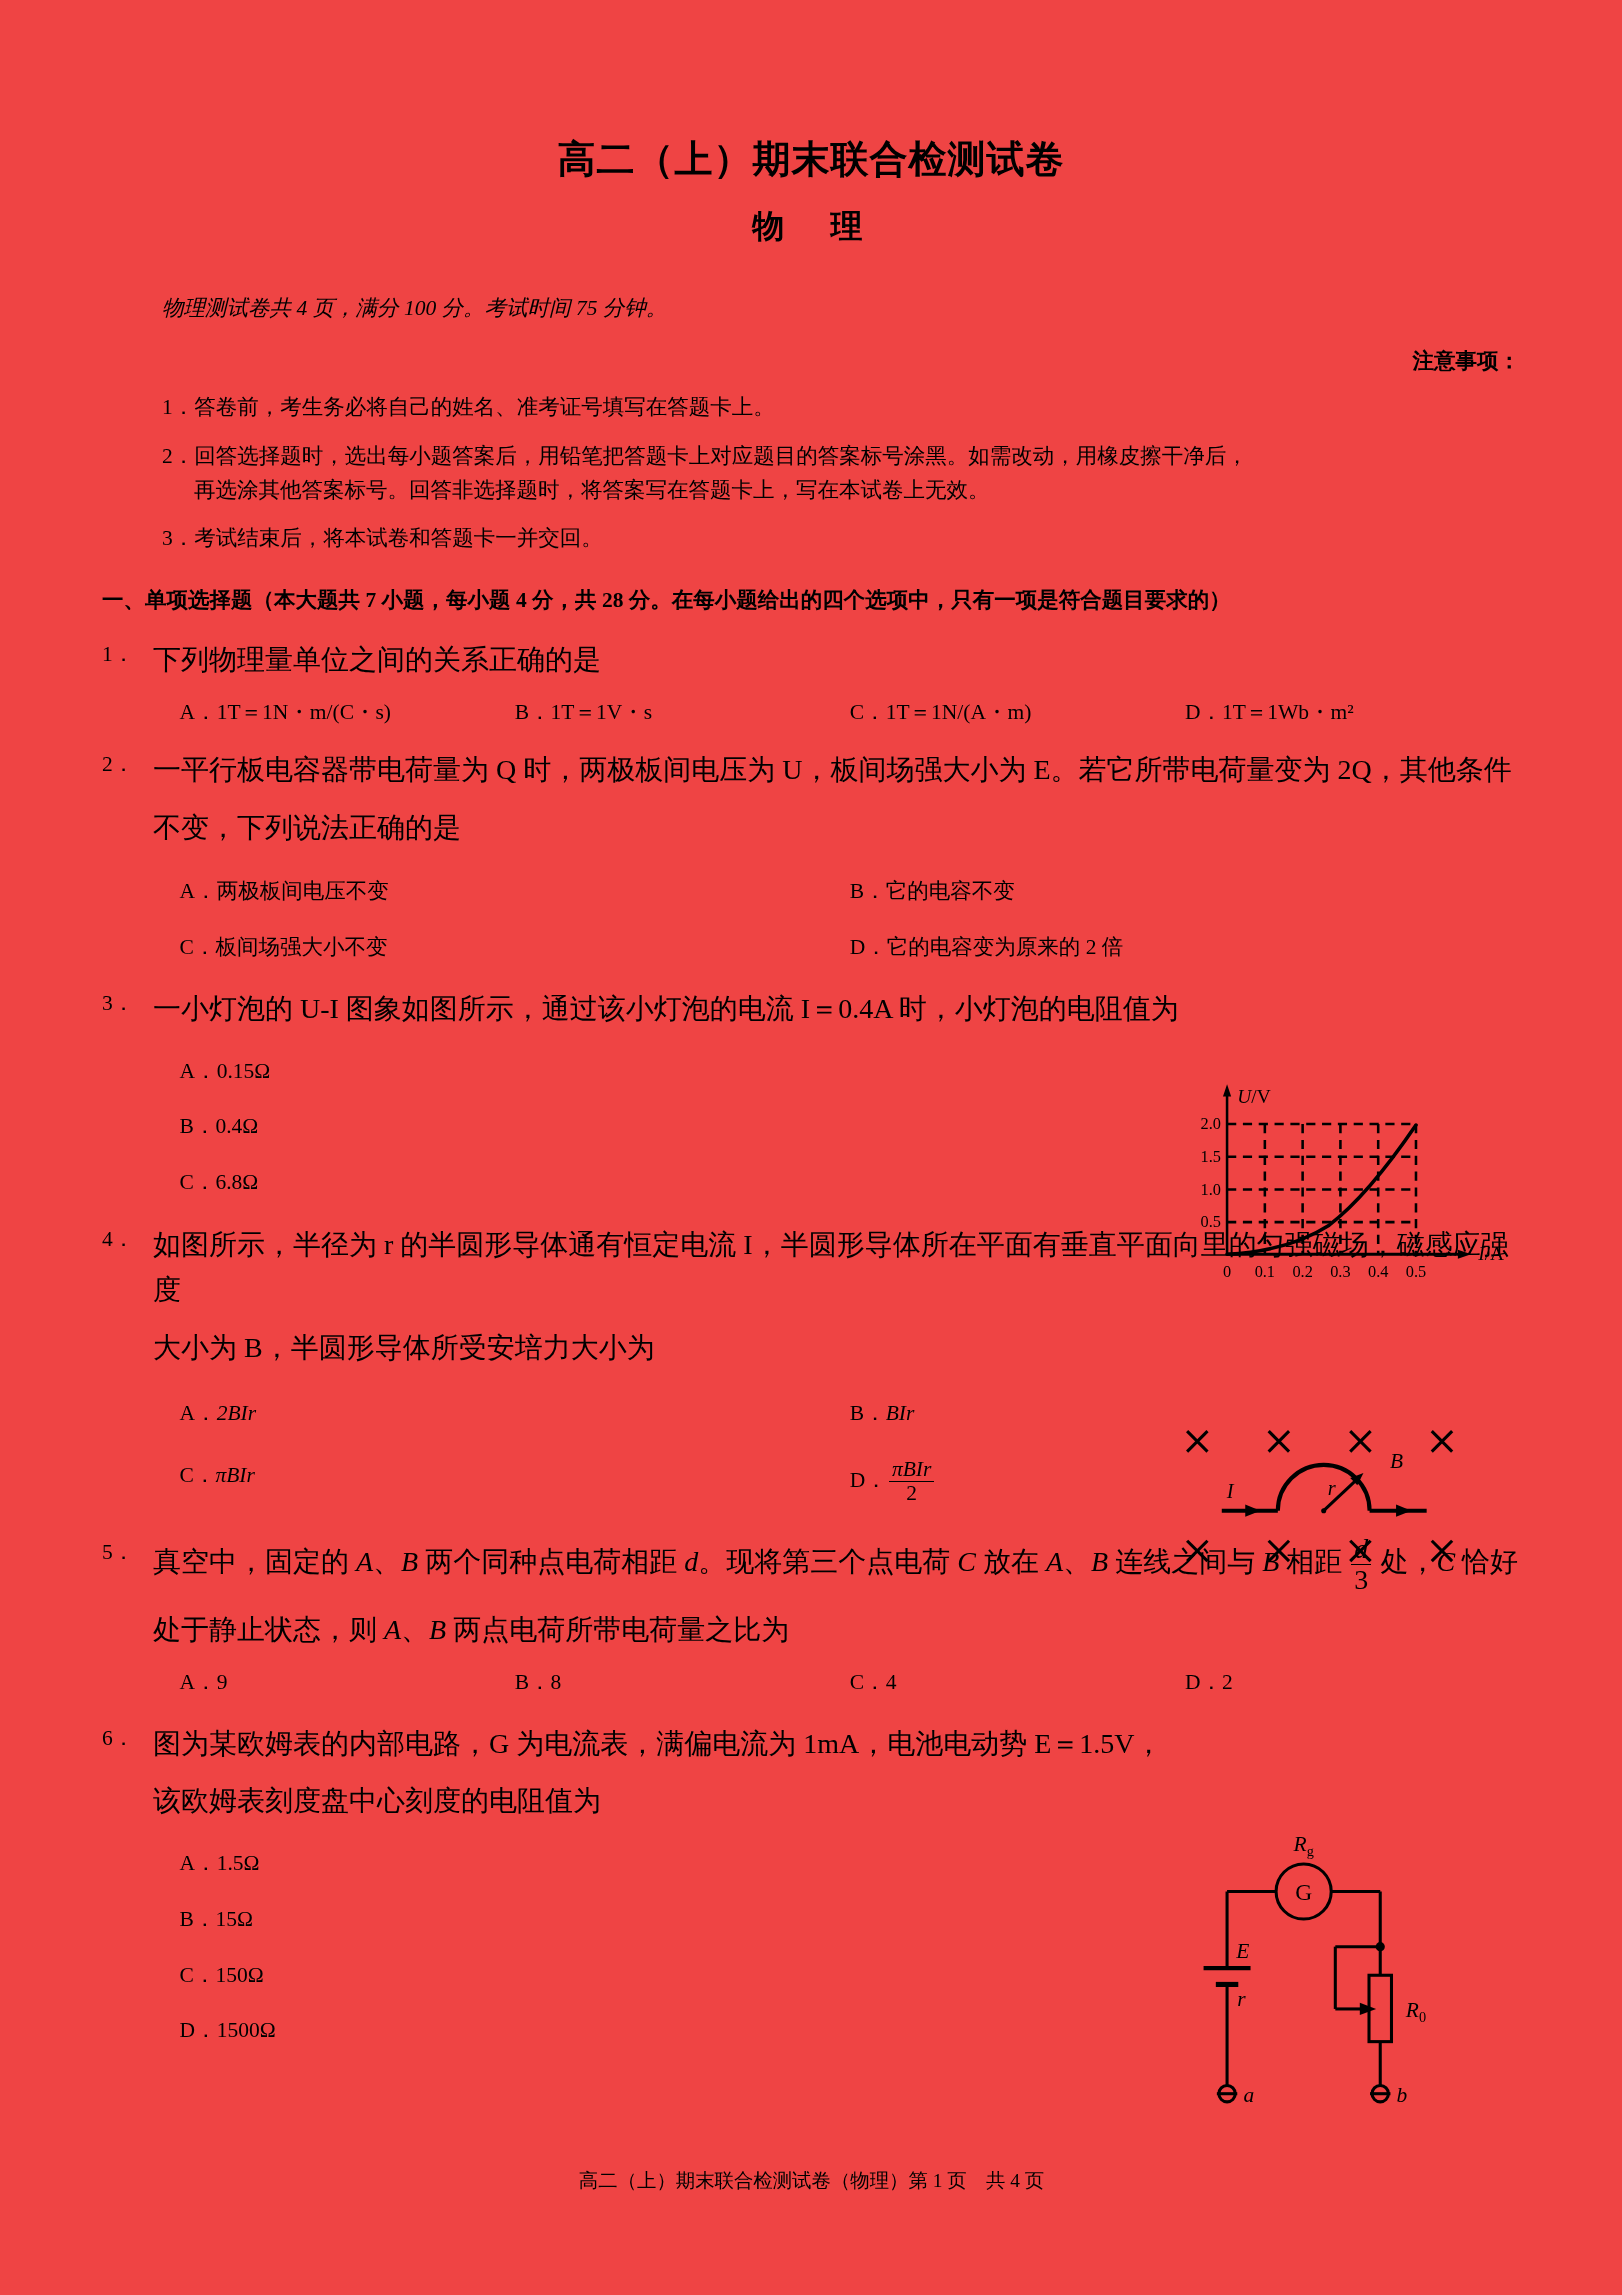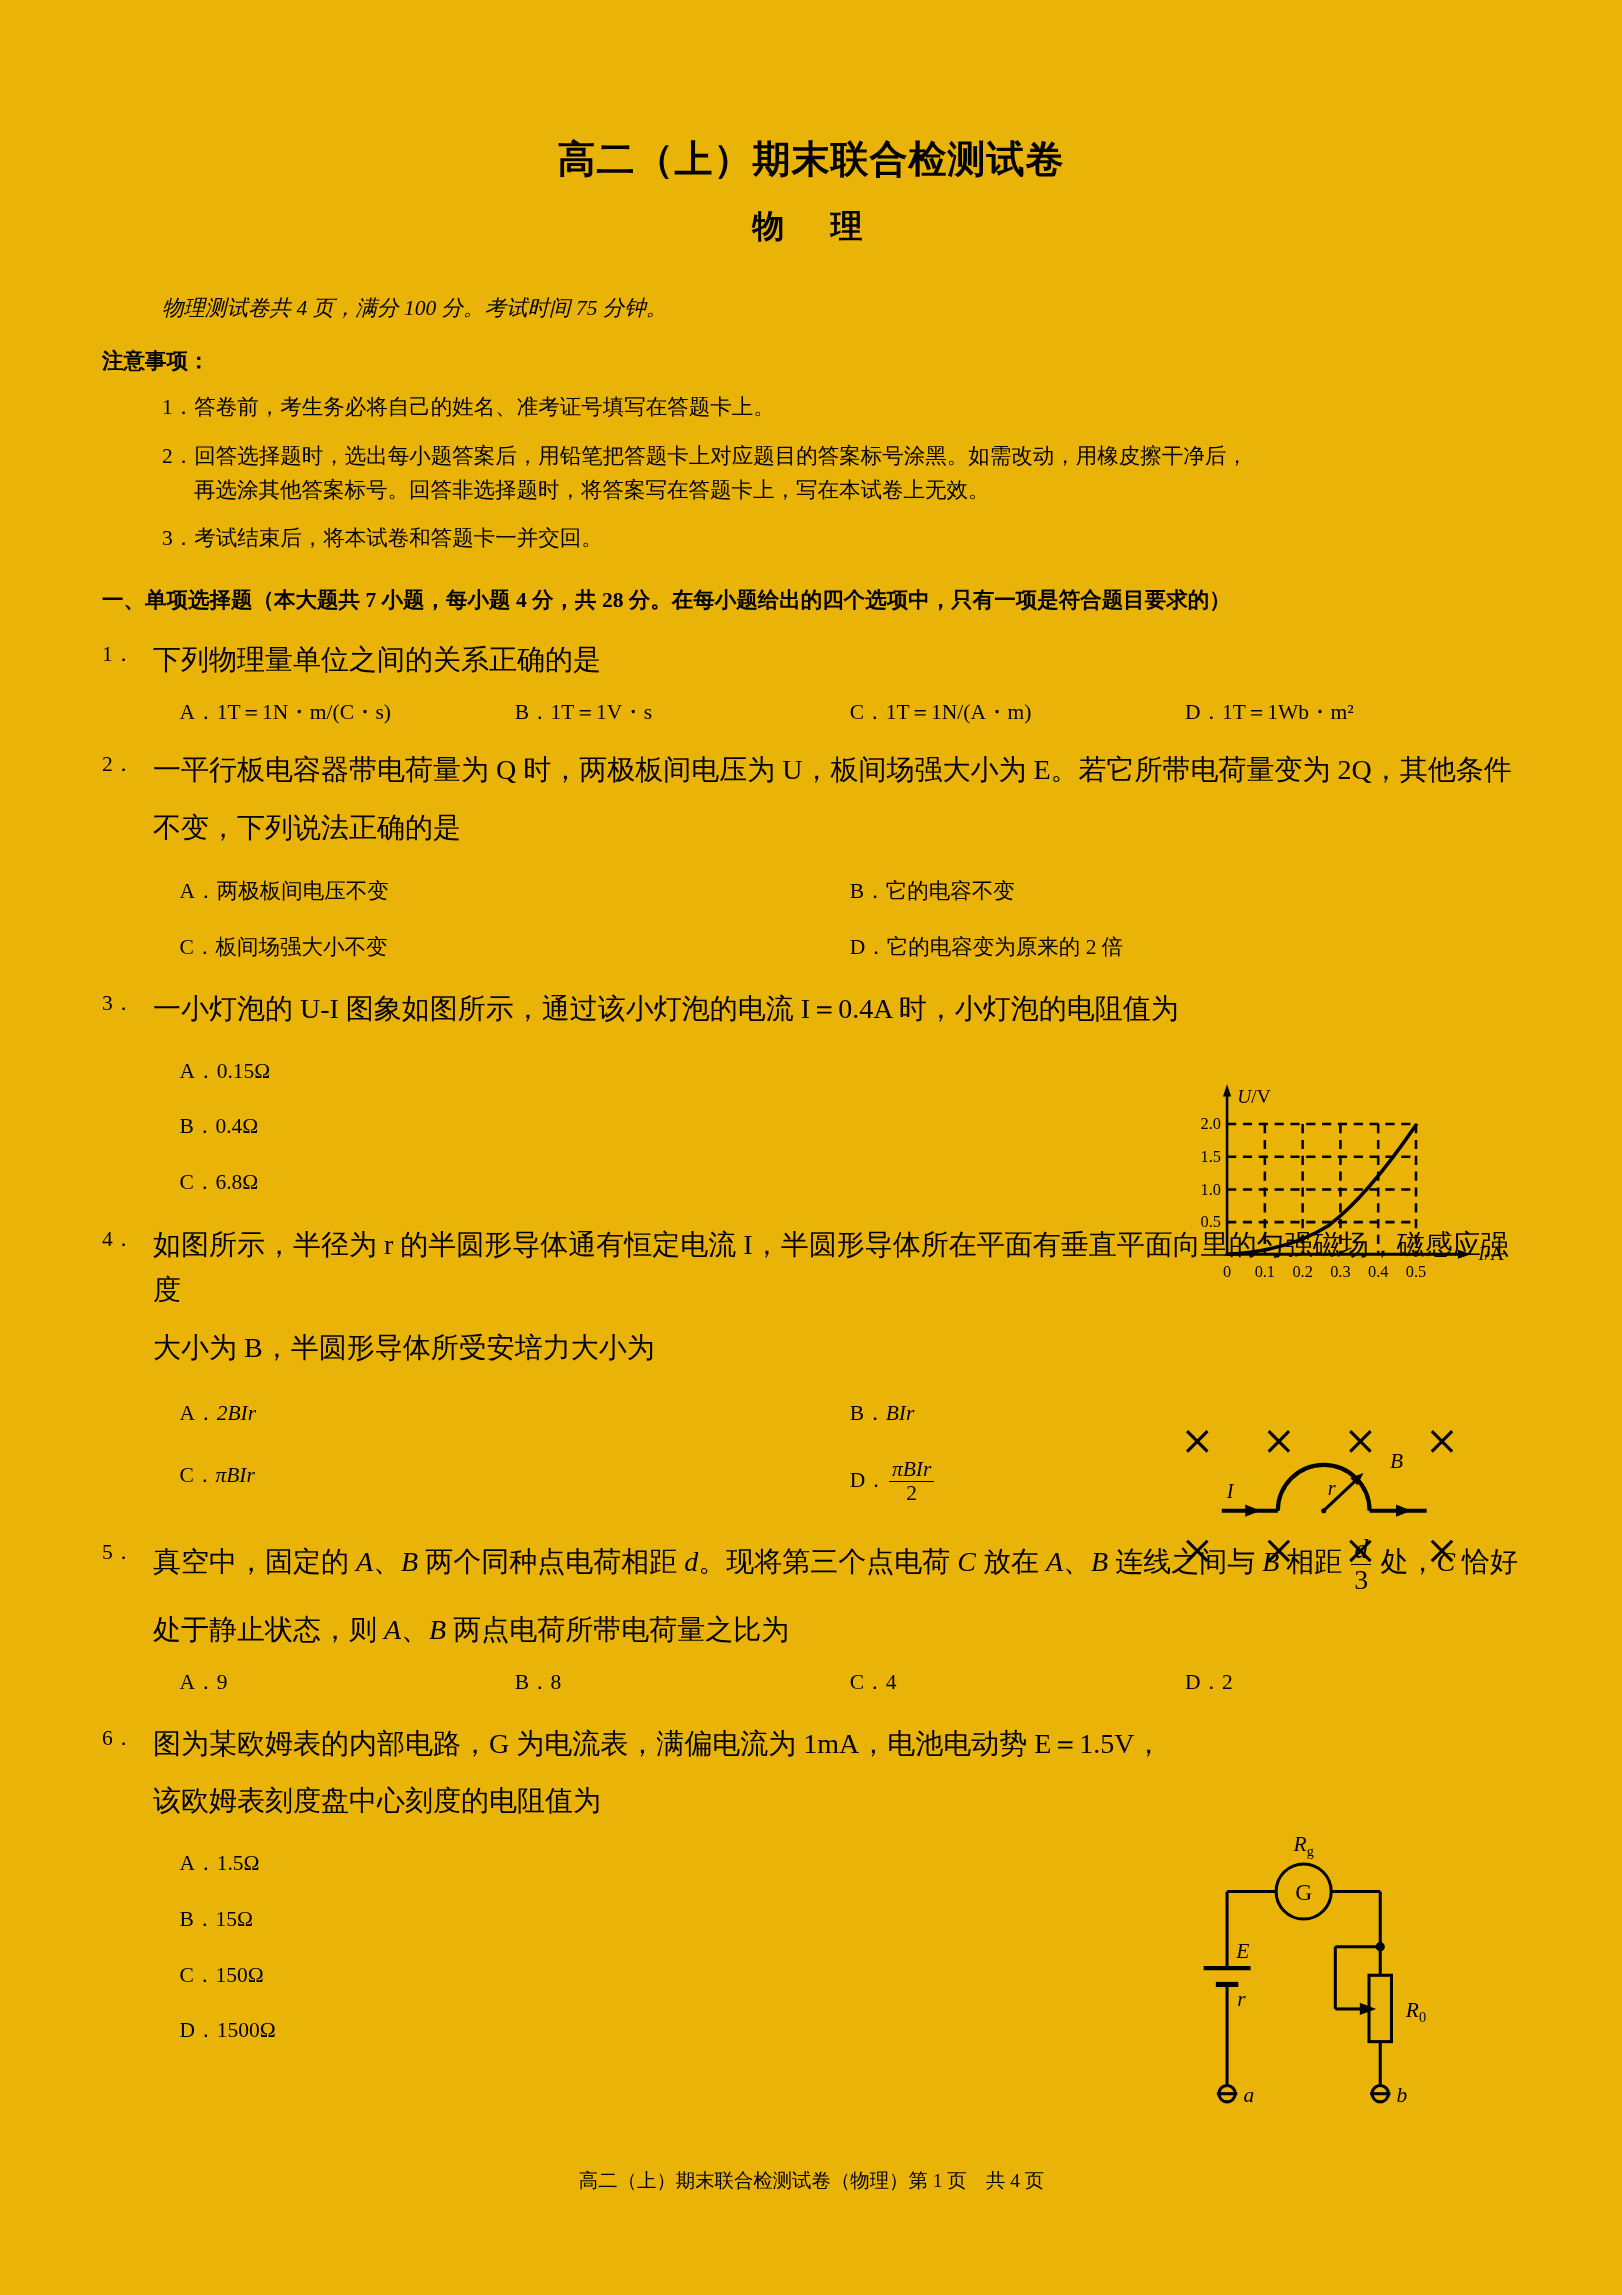--- a/index.html
+++ b/index.html
@@ -8,21 +8,21 @@
     background: #ffffff;
   }
   body {
     font-family: "Liberation Serif", "DejaVu Serif", serif;
     color: #000000;
   }
   .page {
     position: relative;
     width: 1623px;
     height: 2295px;
-    background: #eab308;
+    background: #ef4444;
     box-sizing: border-box;
     padding: 0;
     overflow: hidden;
   }
   .inner {
     position: absolute;
     left: 102px;
     top: 0;
     width: 1418px;
   }
@@ -51,20 +51,21 @@
     padding-left: 60px;
     line-height: 1.5;
     font-style: italic;
   }
   .notice-title {
     font-size: 21.5px;
     font-weight: bold;
     margin-top: 20.4px;
     padding-left: 0px;
     line-height: 1.5;
+    text-align: right;
   }
   .notice-item {
     font-size: 21.5px;
     margin-top: 13.3px;
     padding-left: 60px;
     line-height: 1.62;
     text-indent: 0;
   }
   .notice-item .cont {
     display: block;

